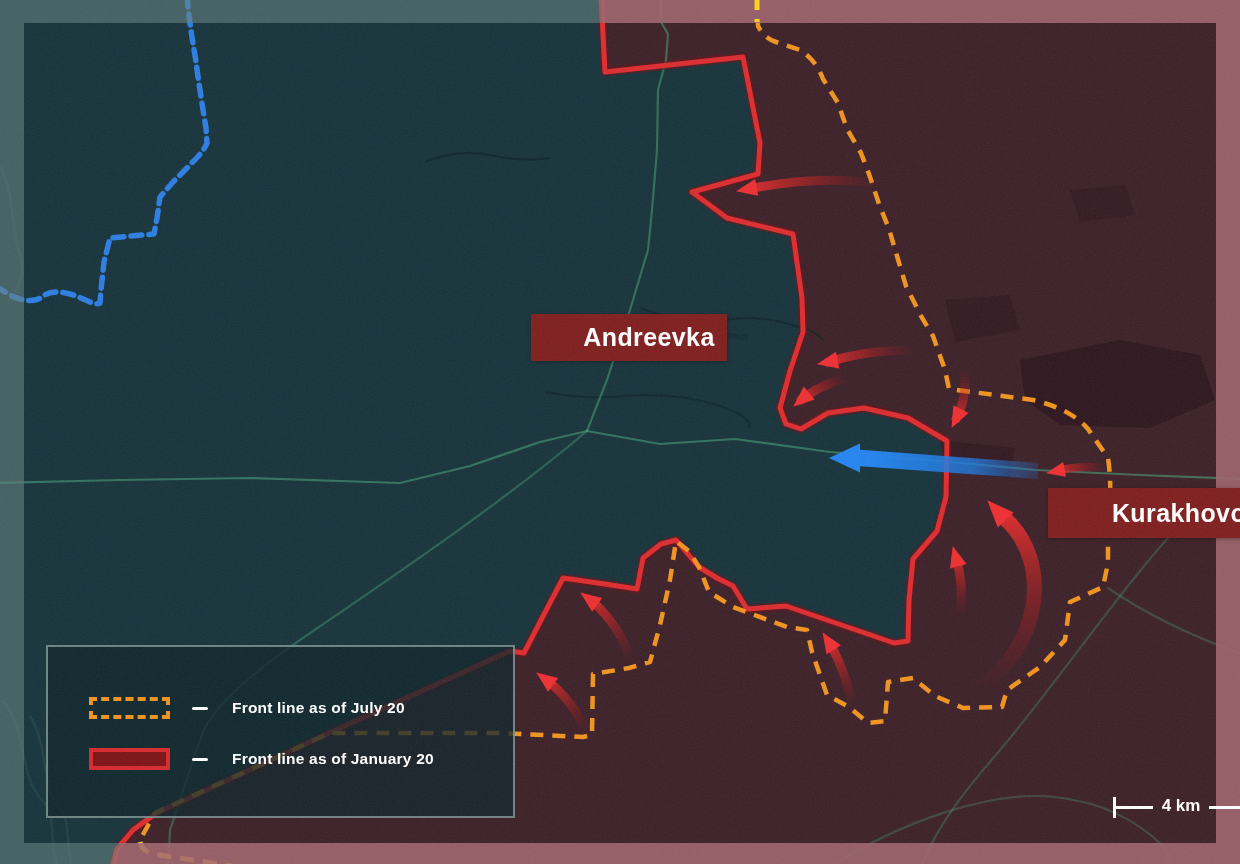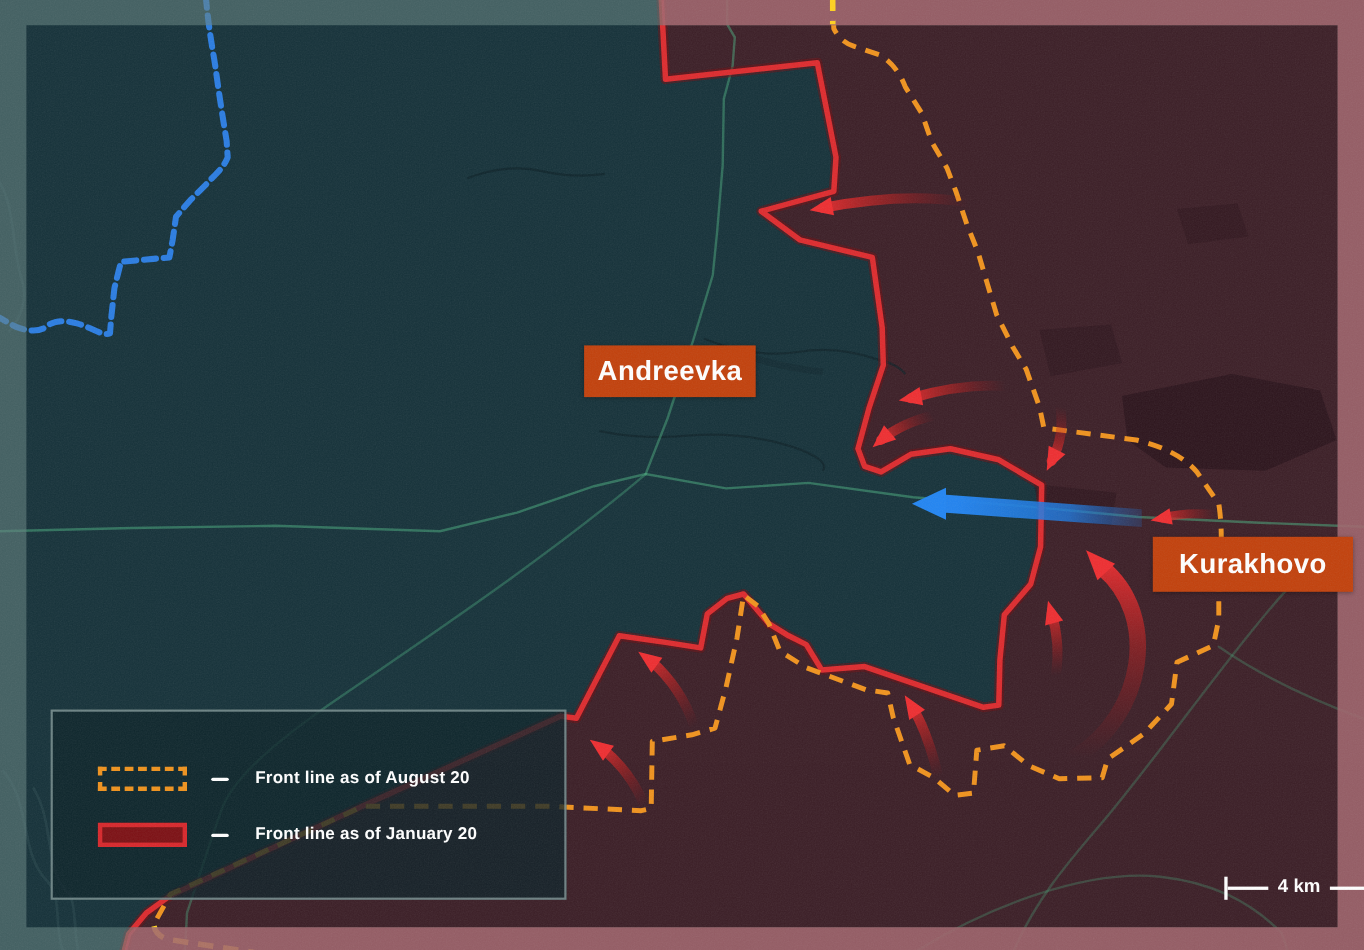--- a/index.html
+++ b/index.html
@@ -1,23 +1,23 @@
 <!DOCTYPE html>
 <html><head>
 <meta charset="utf-8">
 <style>
   html,body{margin:0;padding:0;background:#111;}
   .stage{position:relative;width:1240px;height:864px;overflow:hidden;
          font-family:"Liberation Sans",sans-serif;background:#16323a;}
   .stage svg{position:absolute;left:0;top:0;display:block;}
 
   
-  .place-label{position:absolute;background:#c2410c;color:#fff;font-weight:bold;
+  .place-label{position:absolute;background:#7f1d1d;color:#fff;font-weight:bold;
     font-size:25px;letter-spacing:.4px;display:flex;align-items:center;justify-content:center;
-    box-shadow:0 1px 4px rgba(0,0,0,.35);}
+    box-shadow:0 1px 4px rgba(0,0,0,.35);padding-left:40px;}
   .label-andreevka{left:531px;top:314px;width:156px;height:47px;}
   .label-kurakhovo{left:1048px;top:488px;width:182px;height:50px;}
 
   
   .legend{position:absolute;left:46px;top:645px;width:469px;height:173px;
     background:rgba(14,36,42,.78);border:2px solid rgba(158,182,180,.65);box-sizing:border-box;}
   .legend-row{position:absolute;left:41px;right:12px;height:24px;display:flex;align-items:center;}
   .legend-row.row-0{top:49px;}
   .legend-row.row-1{top:100px;}
   .swatch{width:81px;height:22px;box-sizing:border-box;flex:0 0 auto;}
@@ -202,21 +202,21 @@
       <rect x="0" y="0" width="1240" height="864" fill="#648280" opacity="0.58"></rect>
       <use href="#redzone" fill="#af5f69" opacity="0.72"></use>
     </g>
     <path fill="none" stroke="#ffd21f" stroke-width="5" stroke-dasharray="14 9" d="M757,-4 L757,22"></path>
   </svg>
 
   <div class="legend">
     <div class="legend-row row-0">
       <div class="swatch swatch-dec"></div>
       <div class="legend-dash"></div>
-      <div class="legend-label">Front line as of August 20</div>
+      <div class="legend-label">Front line as of July 20</div>
     </div>
     <div class="legend-row row-1">
       <div class="swatch swatch-jan"></div>
       <div class="legend-dash"></div>
       <div class="legend-label">Front line as of January 20</div>
     </div>
   </div>
 
   <div class="place-label label-andreevka">Andreevka</div>
   <div class="place-label label-kurakhovo">Kurakhovo</div>

